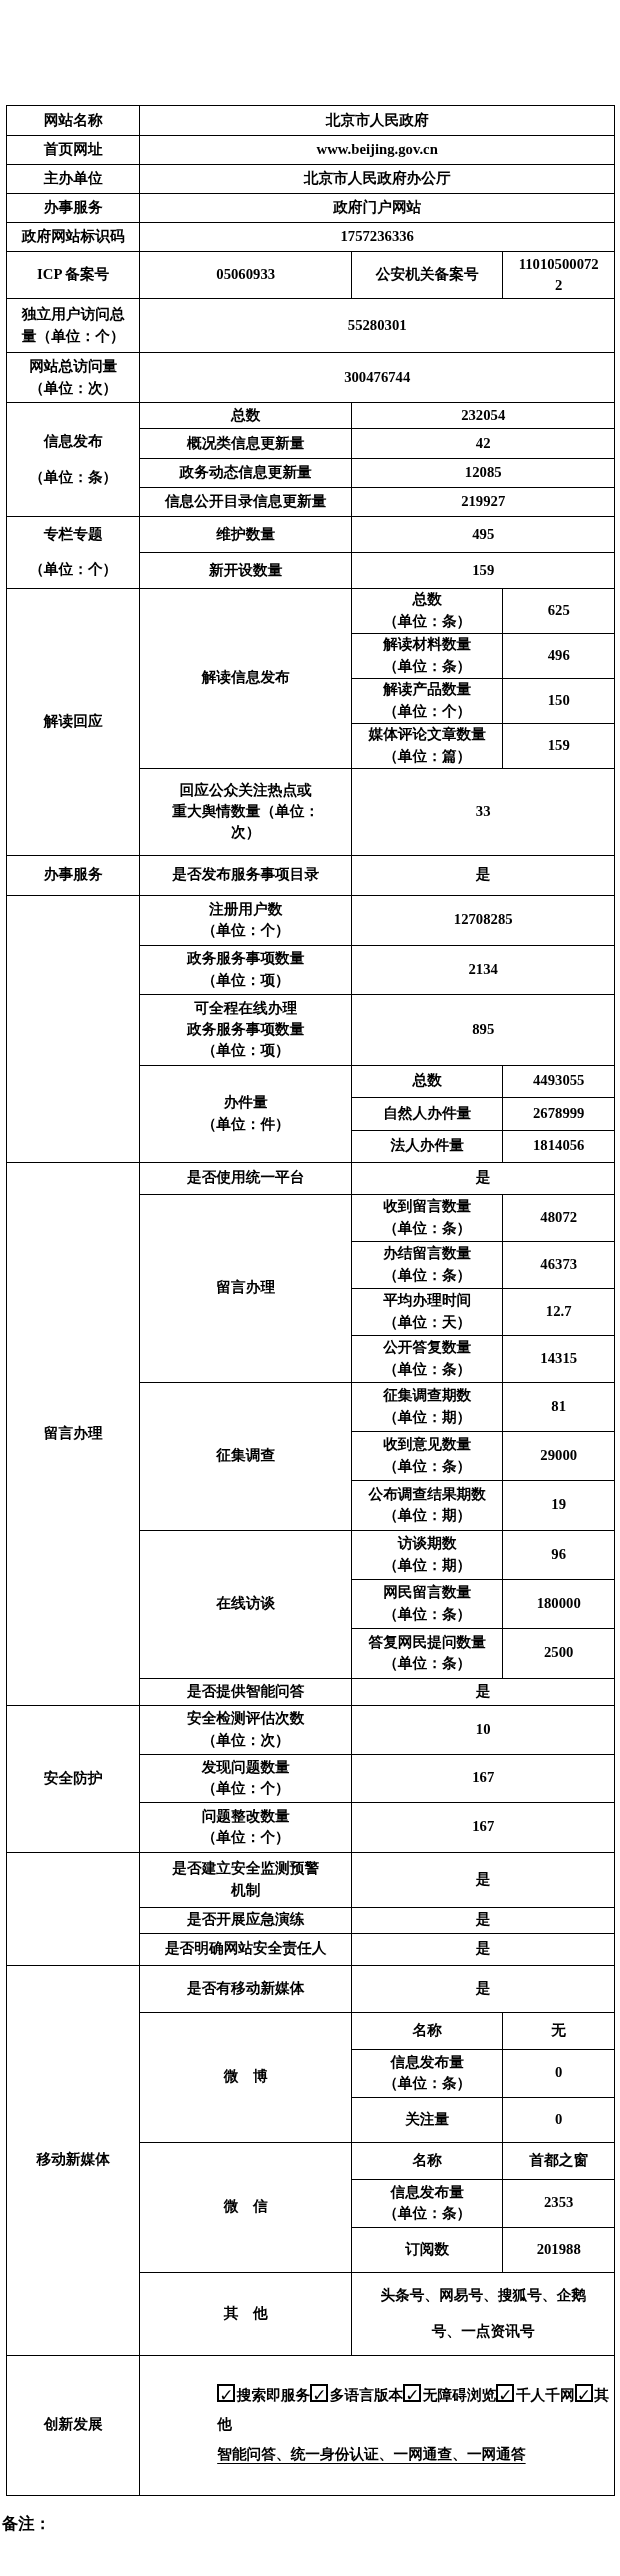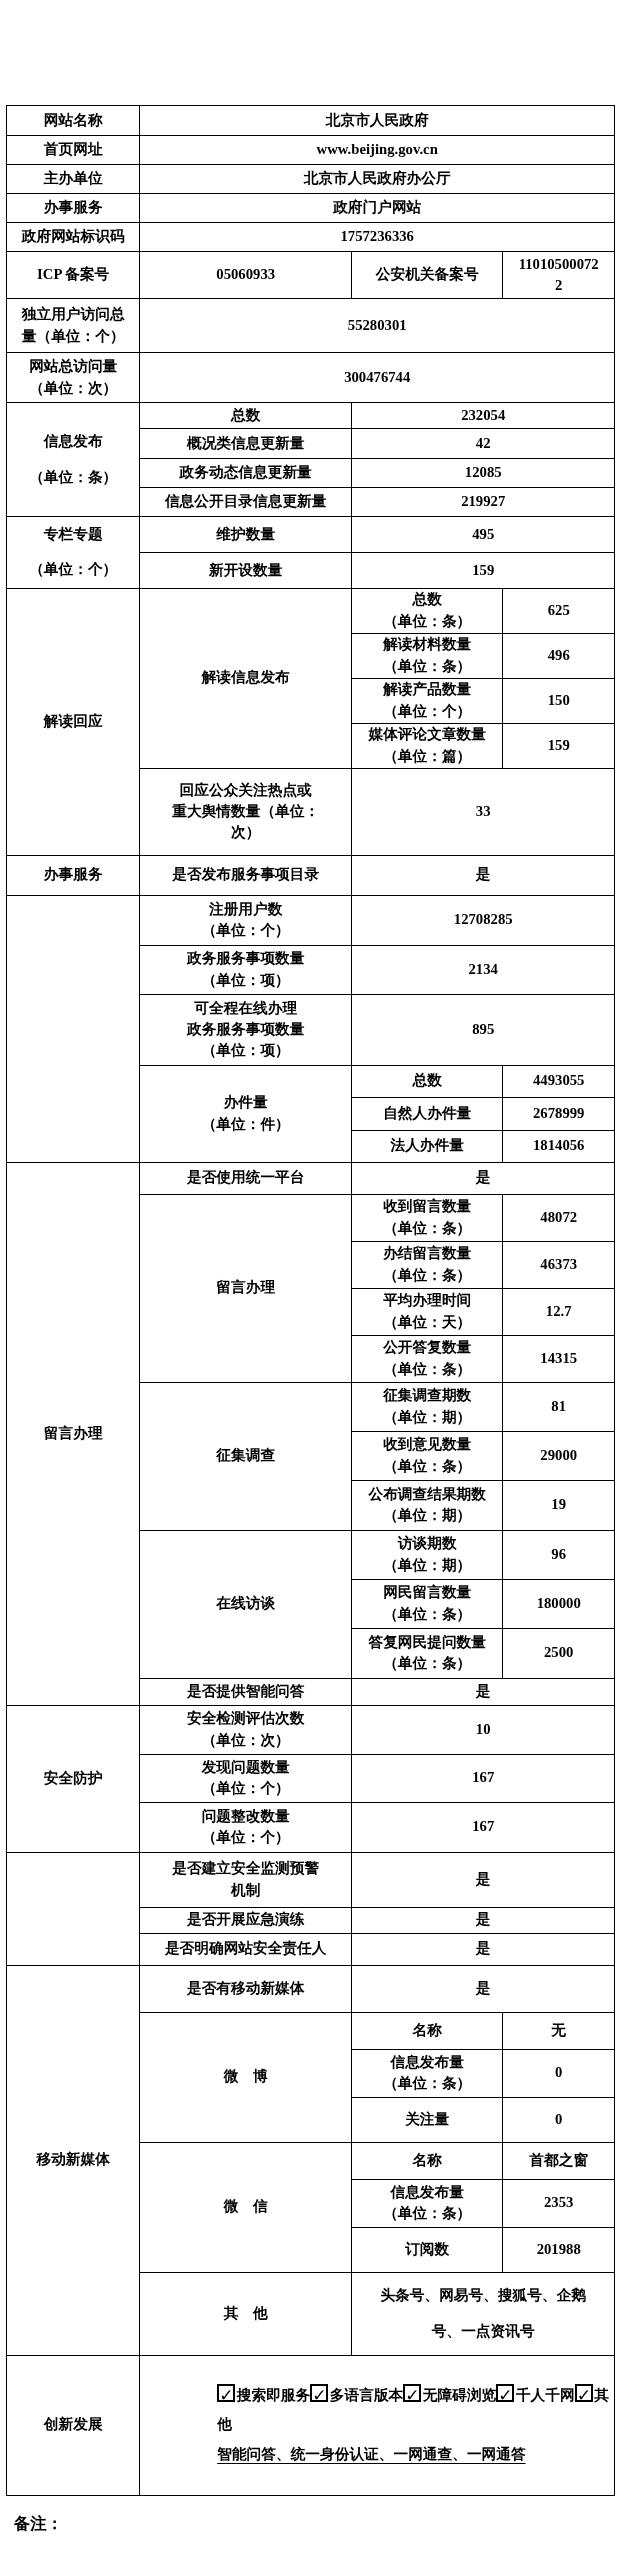--- a/index.html
+++ b/index.html
@@ -18,21 +18,21 @@
   .pre { white-space:pre-line; }
   .lh-wide { line-height:2.4; }
   .wrap-digits { display:inline-block; max-width:87px; overflow-wrap:anywhere; }
   .inno { text-align:left; padding-left:33px; }
   .inno .line { line-height:29.5px;margin-left:44px; }
   .cb { display:inline-block; width:14px; height:14px; border:2.3px solid #000;
         margin:0 1.6px -2.3px 0; position:relative; }
   .cb::after { content:"✓"; position:absolute; left:0; top:-5.4px; font-size:17px;
                font-weight:bold; font-family:"DejaVu Sans",sans-serif; }
   .inno .extra { text-decoration:underline; text-underline-offset:3.9px; display:inline-block; }
-  .note { position:absolute; left:14px; top:2513px; font-size:16.3px; font-weight:bold; }
+  .note { position:absolute; left:2px; top:2513px; font-size:16.3px; font-weight:bold; }
 </style>
 </head>
 <body>
 
 <div class="sheet">
 
   <table class="report">
     <colgroup>
       <col style="width:133px">
         <col style="width:212px">

